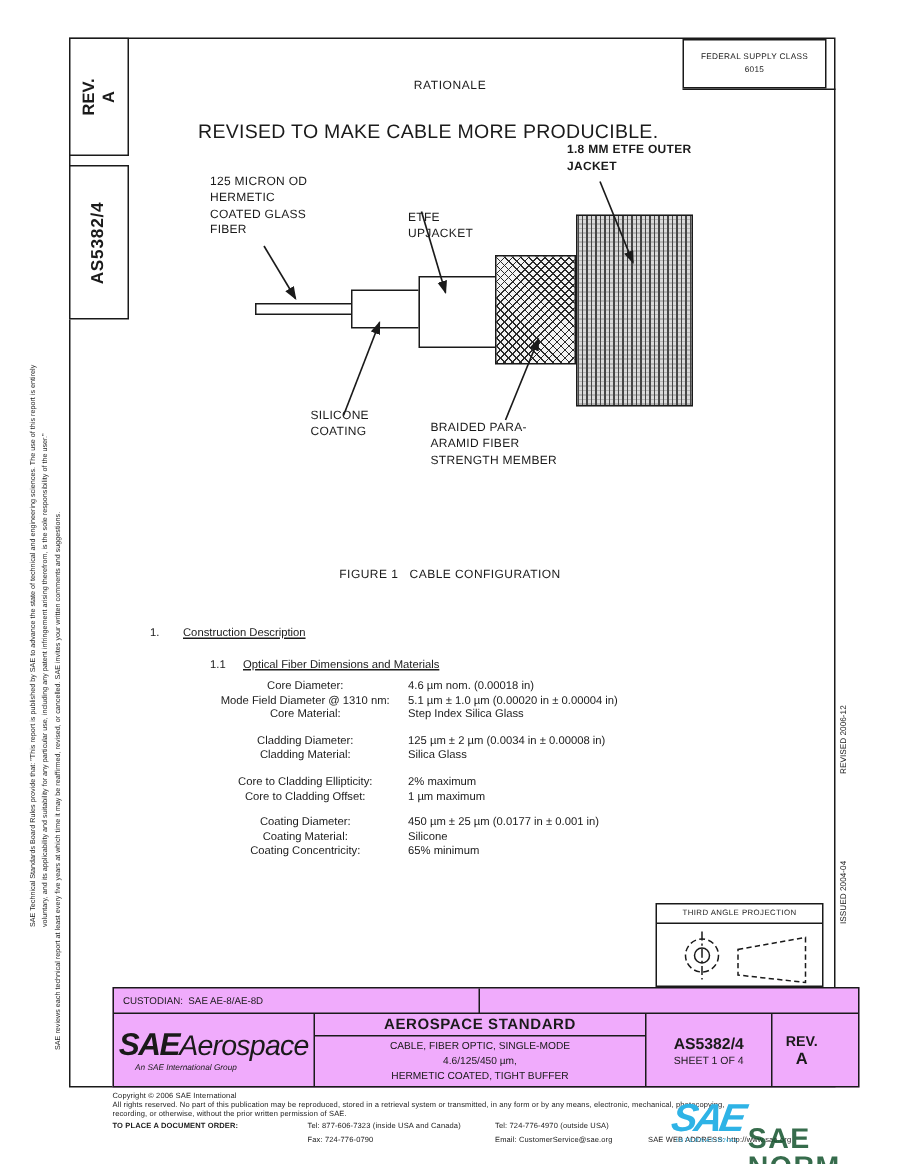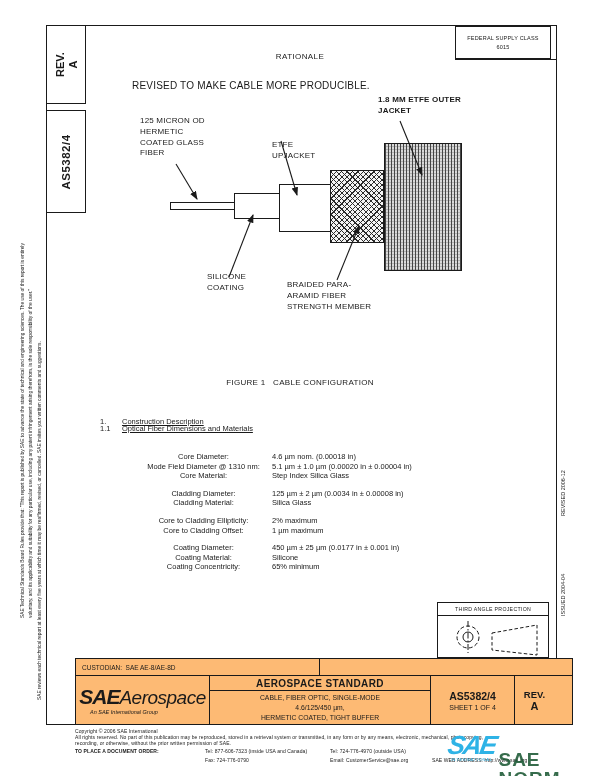--- a/index.html
+++ b/index.html
@@ -16,21 +16,21 @@
   .rot { transform:rotate(-90deg); white-space:nowrap; text-align:center; }
   .tab-rev .rot { font-weight:bold; font-size:11px; line-height:1.15; }
   .tab-doc .rot { font-weight:bold; font-size:11.5px; letter-spacing:.5px; }
 
   
   .fsc-box { position:absolute; left:455px; top:26px; width:96px; height:33px; border:1px solid #1a1a1a;
              display:flex; flex-direction:column; align-items:center; justify-content:center;
              font-size:5.5px; line-height:1.6; letter-spacing:.2px; }
   .fsc-extline { position:absolute; left:455px; top:59px; width:102px; border-top:1px solid #1a1a1a; }
   .rationale-h { position:absolute; left:230px; top:52px; width:140px; text-align:center; font-size:8px; letter-spacing:.4px; }
-  .rationale-t { position:absolute; left:100px; top:80px; font-size:10px; letter-spacing:.2px;padding-left:32px; }
+  .rationale-t { position:absolute; left:100px; top:80px; font-size:13px; letter-spacing:.2px;padding-left:32px; }
 
   
   .dblock { position:absolute; background:#fff; border:1.2px solid #1a1a1a; }
   .d-fiber    { left:170px; top:202px; width:66px; height:8px; border-width:1px; }
   .d-silicone { left:234px; top:193px; width:46px; height:26px; }
   .d-upjacket { left:279px; top:184px; width:52px; height:48px; }
   .d-aramid   { left:330px; top:170px; width:54px; height:73px; border-width:1px; background-color:#f4f4f4;
                 background-image:
                   repeating-linear-gradient(45deg,  #2a2a2a 0 .8px, transparent .8px 3.8px),
                   repeating-linear-gradient(135deg, #2a2a2a 0 .8px, transparent .8px 3.8px); }
@@ -42,36 +42,36 @@
   .l-fiber    { left:140px; top:116px; }
   .l-upjacket { left:272px; top:116px;margin-top:24px; }
   .l-outer    { left:378px; top:95px;font-weight:bold; }
   .l-silicone { left:207px; top:272px; }
   .l-aramid   { left:287px; top:280px; }
   .fig-caption { position:absolute; left:130px; top:378px; width:340px; text-align:center;
                  font-size:8px; letter-spacing:.3px; white-space:pre; }
 
   
   .heading { position:absolute; left:100px; font-size:7.5px; }
-  .h1 { top:417px; } .h2 { top:424px; }
+  .h1 { top:417px; } .h2 { top:438px;margin-left:40px; }
   .heading .no { display:inline-block; width:22px; }
   .heading .ttl { text-decoration:underline; }
   .specs { position:absolute; left:135px; top:452px; width:330px; font-size:7.5px; }
   .spec-group { margin-bottom:8px; }
   .spec-row { display:flex; line-height:9.6px; }
   .spec-label { width:137px; flex:none;text-align:center; }
   .spec-value { flex:1; }
 
   
   .proj { position:absolute; left:437px; top:602px; width:112px; height:56px; border:1px solid #1a1a1a; background:#fff; }
   .proj-header { height:13px; border-bottom:1px solid #1a1a1a; display:flex; align-items:center;
                  justify-content:center; font-size:5.2px; letter-spacing:.3px; }
 
   
-  .tb { position:absolute; left:75px; top:658px; width:498px; height:67px; border:1.5px solid #1a1a1a; background:#fdba74; }
+  .tb { position:absolute; left:75px; top:658px; width:498px; height:67px; border:1.5px solid #1a1a1a; background:#f0abfc; }
   .tb-custodian { position:absolute; left:0; top:0; width:100%; height:17px; border-bottom:1.5px solid #1a1a1a;
                   display:flex; align-items:center; padding-left:6px; font-size:6.5px; white-space:pre; }
   .tb-cust-div { position:absolute; left:243px; top:0; height:17px; border-left:1px solid #1a1a1a; }
   .tb-cell { position:absolute; top:17px; height:48px; }
   .tb-logo  { left:0; width:133px; display:flex; flex-direction:column; align-items:center; justify-content:center; }
   .tb-title { left:133px; width:222px; border-left:1.5px solid #1a1a1a; border-right:1.5px solid #1a1a1a; }
   .tb-num   { left:355px; width:83px; display:flex; flex-direction:column; align-items:center; justify-content:center; gap:2px; }
   .tb-rev   { left:438px; width:40px; border-left:1.5px solid #1a1a1a; display:flex; flex-direction:column;
               align-items:center; justify-content:center; }
   .logo-line { line-height:1; }

